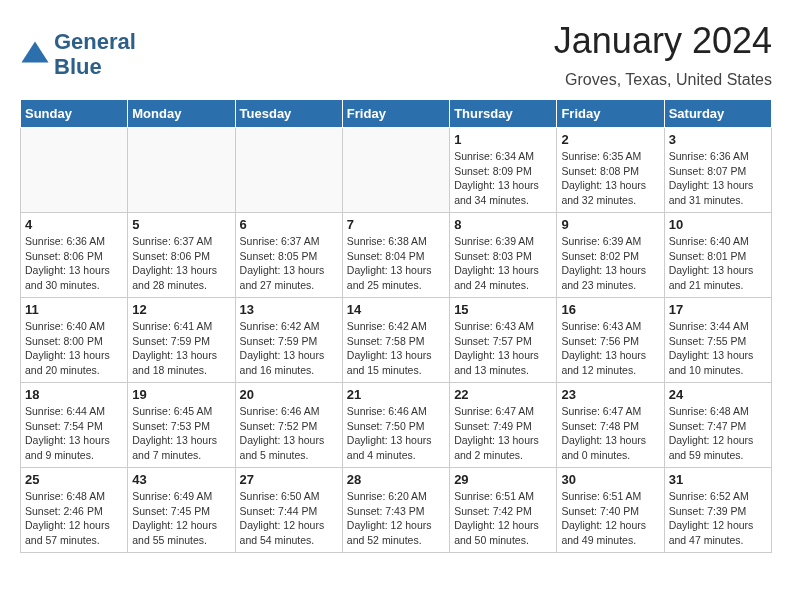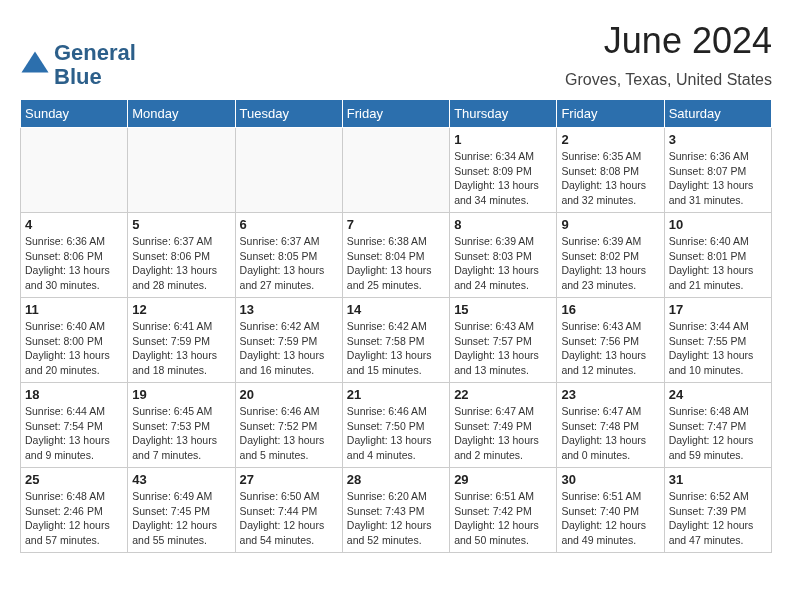--- a/index.html
+++ b/index.html
@@ -6,21 +6,21 @@
     body {
       font-family: Arial, sans-serif;
       background: #fff;
       width: 792px;
       min-height: 612px;
       padding: 20px;
     }
     .header-area {
       display: flex;
       justify-content: space-between;
-      align-items: flex-end;
+      align-items: center;
       margin-bottom: 10px;
     }
     .logo {
       display: flex;
       align-items: center;
     }
     .logo-text {
       font-size: 22px;
       font-weight: bold;
       color: #2c5f8a;
@@ -48,21 +48,21 @@
       width: 100%;
       border-collapse: collapse;
       font-size: 11px;
     }
     .calendar th {
       background: #2c6fad;
       color: #fff;
       padding: 6px 4px;
       text-align: left;
       font-size: 13px;
-      font-weight: normal;
+      font-weight: bold;
       border: 1px solid #fff;
     }
     .calendar td {
       vertical-align: top;
       border: 1px solid #ccc;
       padding: 4px;
       width: calc(100%/7);
       height: 85px;
       background: #fff;
     }
@@ -89,21 +89,21 @@
   <div class="logo">
     <svg class="logo-icon" viewBox="0 0 40 40">
       <polygon points="20,2 38,30 2,30" fill="#2c6fad"></polygon>
     </svg>
     <div class="logo-text">
       <div>General</div>
       <div>Blue</div>
     </div>
   </div>
   <div class="title-area">
-    <div class="month-year">June 2024</div>
+    <div class="month-year">January 2024</div>
     <div class="location">Groves, Texas, United States</div>
   </div>
 </div>
 
 <table class="calendar">
   <thead>
     <tr>
     <th>Sunday</th>
         <th>Monday</th>
         <th>Tuesday</th>

